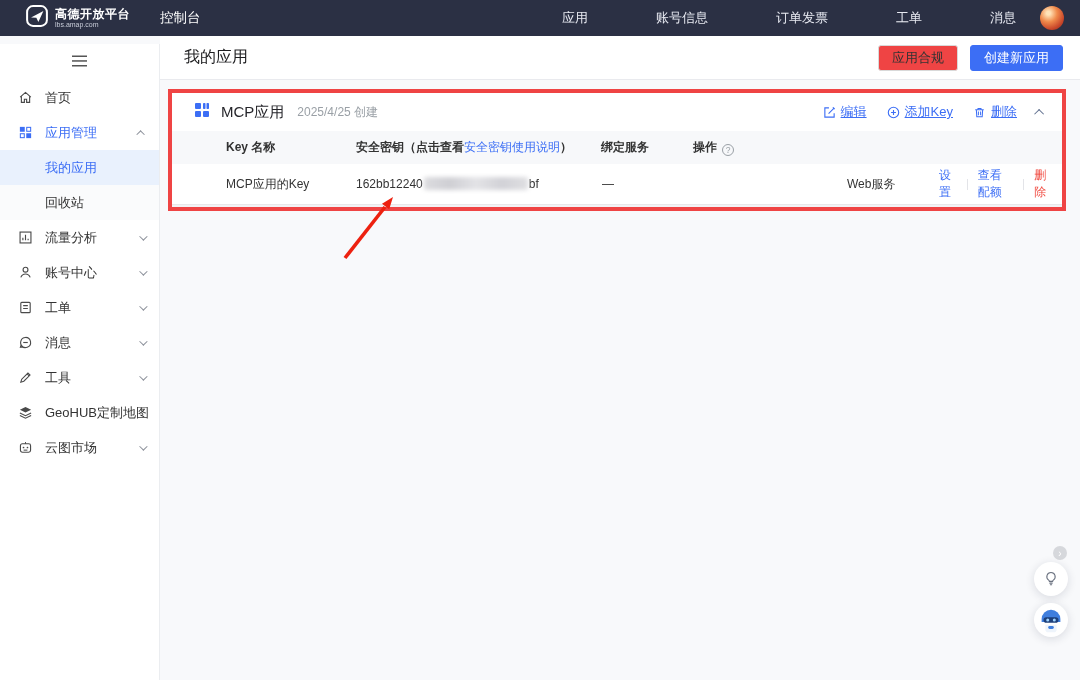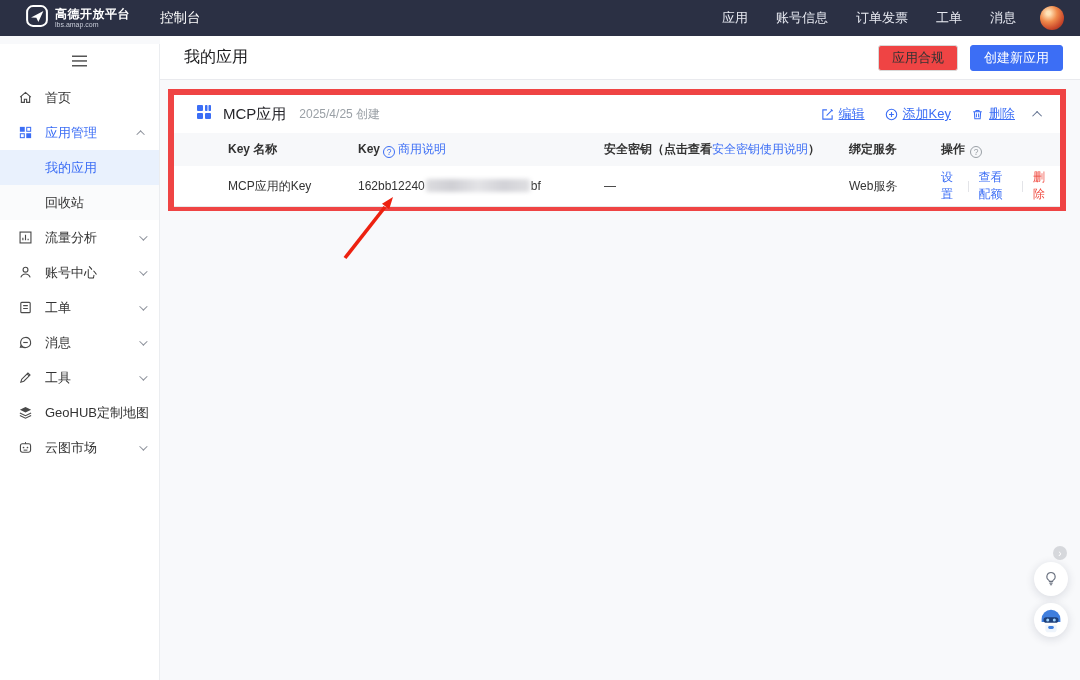--- a/index.html
+++ b/index.html
@@ -8,21 +8,21 @@
   .page { position:relative; width:1080px; height:680px; overflow:hidden; background:#f8f9fb; }
 
   
   .topbar { position:absolute; top:0; left:0; right:0; height:36px; background:#2b3044;
             display:flex; align-items:center; padding:0 16px 0 26px; color:#fff; z-index:30; }
   .brand { display:flex; align-items:center; gap:7px; }
   .brand-text .t1 { font-size:12px; font-weight:bold; letter-spacing:.5px; line-height:13px;text-align:center; }
   .brand-text .t2 { font-size:7px; color:#c9cdd9; line-height:8px; }
   .console-label { margin-left:30px; font-size:13.5px; color:#fff; }
   .topnav { margin-left:auto; display:flex; align-items:center; gap:28px; font-size:13px; color:#e8eaf2; }
-  .topnav .tn { cursor:pointer; }
+  .topnav .tn { cursor:pointer;margin-left:40px; }
   .avatar { width:24px; height:24px; border-radius:50%; margin-left:24px;
             background:radial-gradient(circle at 35% 30%, #ffe3b8 8%, #f08a4b 38%, #c8462a 70%, #7e2a18 100%); }
 
   
   .sidebar { position:absolute; top:44px; left:0; width:160px; bottom:0; background:#fff;
              border-right:1px solid #ebedf0; z-index:20; }
   .collapse-row { height:36px; display:flex; align-items:center; justify-content:center; cursor:pointer; }
   .menu-item { height:35px; display:flex; align-items:center; padding:0 14px 0 18px;
                font-size:13px; color:#333; cursor:pointer; }
   .menu-item .micon { width:15px; height:15px; color:#4a4a4a; flex:0 0 15px; }
@@ -43,21 +43,21 @@
   .page-title { font-size:16px; color:#1d1d1f; font-weight:500; }
   .hd-buttons { margin-left:auto; display:flex; gap:12px; }
   .btn { height:26px; padding:0 13px; font-size:13px; border-radius:3px; display:flex; align-items:center; cursor:pointer; }
   .btn.ghost { background:#ef4444; border:1px solid #d9d9d9; color:#333; }
   .btn.primary { background:#3c6ef5; border:1px solid #3c6ef5; color:#fff; }
 
   .content { position:absolute; top:44px; left:0; right:0; bottom:0; background:#f8f9fb; }
 
   
   .annotation-rect { position:absolute; left:8px; top:9px; right:14px; height:122px;
-                     border:6px solid #ef4444; background:#f2f3f5; z-index:5; }
+                     border:4px solid #ef4444; background:#f2f3f5; z-index:5; }
 
   .card { position:absolute; top:0; left:0; right:0; height:112px; background:#fff; border-bottom:1px solid #e8e8ea; }
   .card-header { height:38px; display:flex; align-items:center; padding:0 18px 0 22px; }
   .app-name { margin-left:11px; font-size:15px; color:#26262b; font-weight:500; }
   .app-date { margin-left:13px; font-size:12px; color:#9aa0a6; }
   .card-actions { margin-left:auto; display:flex; align-items:center; gap:20px; font-size:13px; color:#3c6ef5;text-decoration:underline; }
   .card-actions .act { display:flex; align-items:center; gap:5px; cursor:pointer; }
   .card-actions svg { width:13px; height:13px; }
   .caret-up-sm { width:7px; height:7px; border-right:1.5px solid #60708f; border-bottom:1.5px solid #60708f;
                  transform:rotate(-135deg) translateY(-2px); cursor:pointer; }
@@ -277,23 +277,20 @@
                     <path d="M2.4 4h9.2M5.4 4V2.7h3.2V4M3.6 4l.5 7.6h5.8L10.4 4M5.8 6v4M8.2 6v4" fill="none" stroke="currentColor" stroke-width="1.1"></path>
                   </svg>
                 <span>删除</span>
               </span>
               <span class="caret-up-sm"></span>
             </div>
           </div>
 
           <div class="tbl-head">
             <div class="c1">Key 名称</div>
-            <div class="c2">
-              <span>Key</span><span class="qmark blue">?</span><span class="hlink">商用说明</span>
-            </div>
             <div class="c3">
               <span>安全密钥（点击查看</span><span class="hlink">安全密钥使用说明</span><span>）</span>
             </div>
             <div class="c4">绑定服务</div>
             <div class="c5">
               <span>操作</span><span class="qmark gray">?</span>
             </div>
           </div>
 
           <div class="tbl-row">

